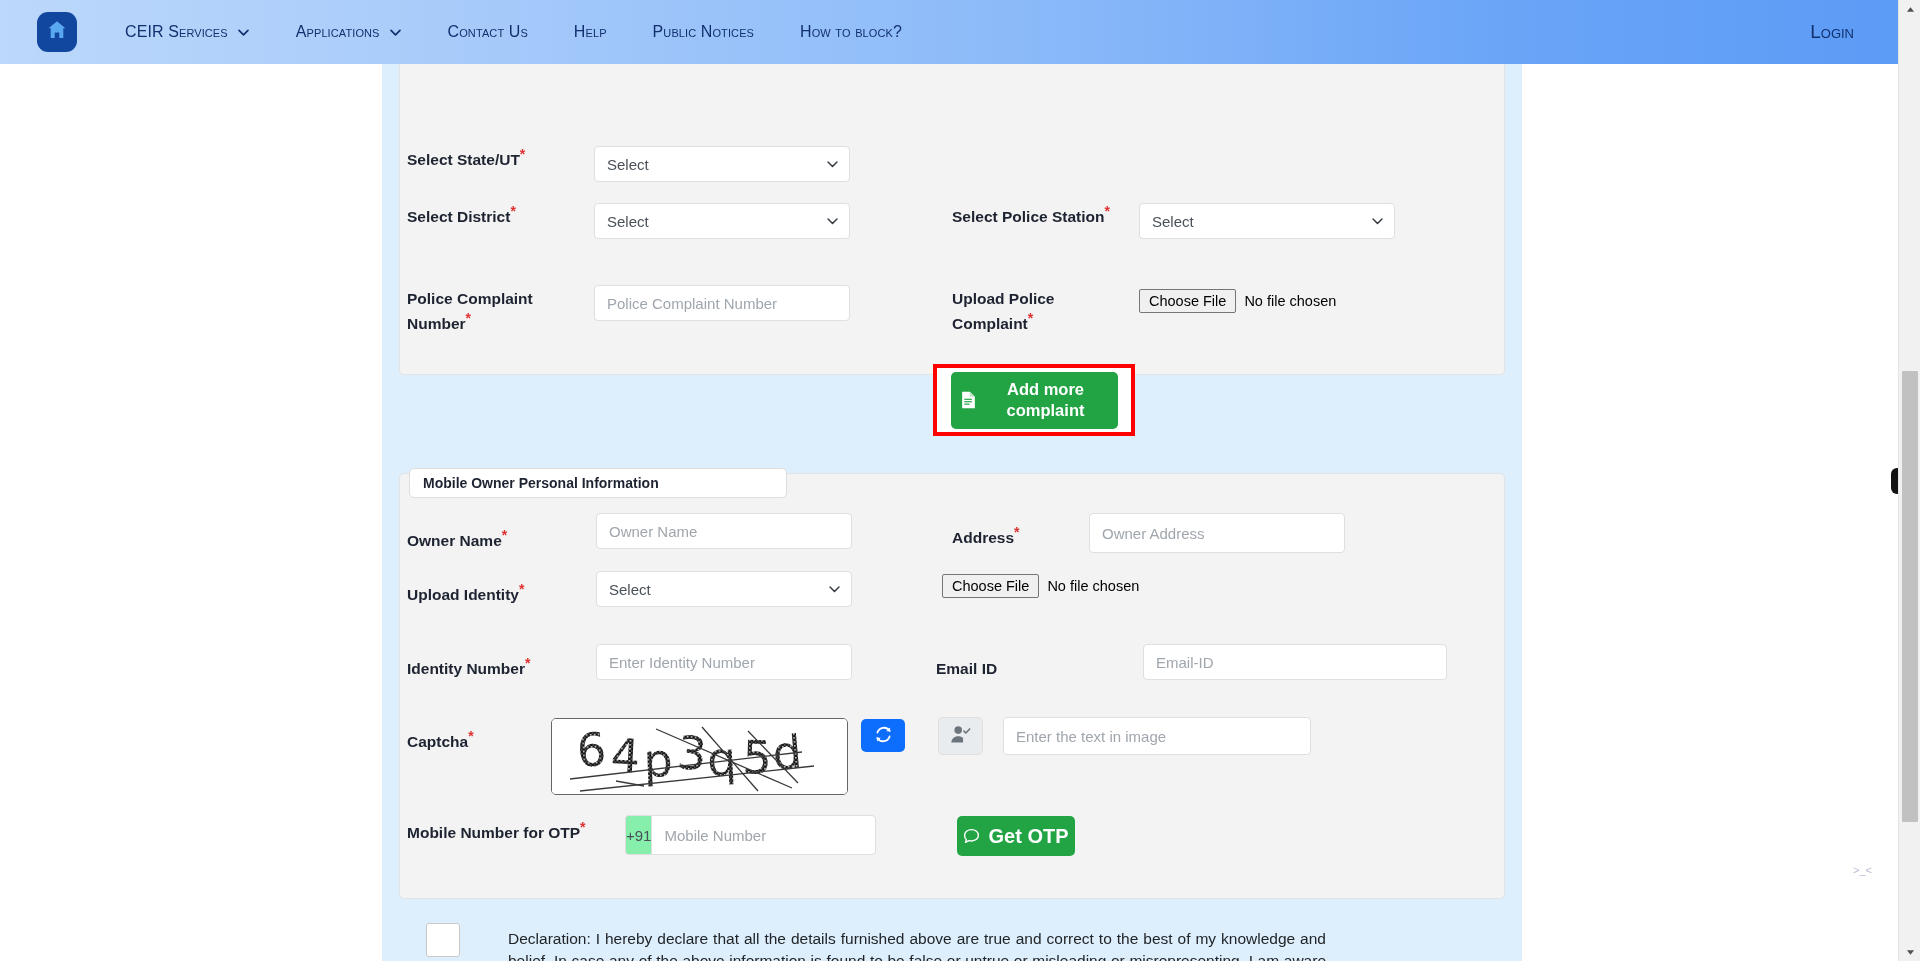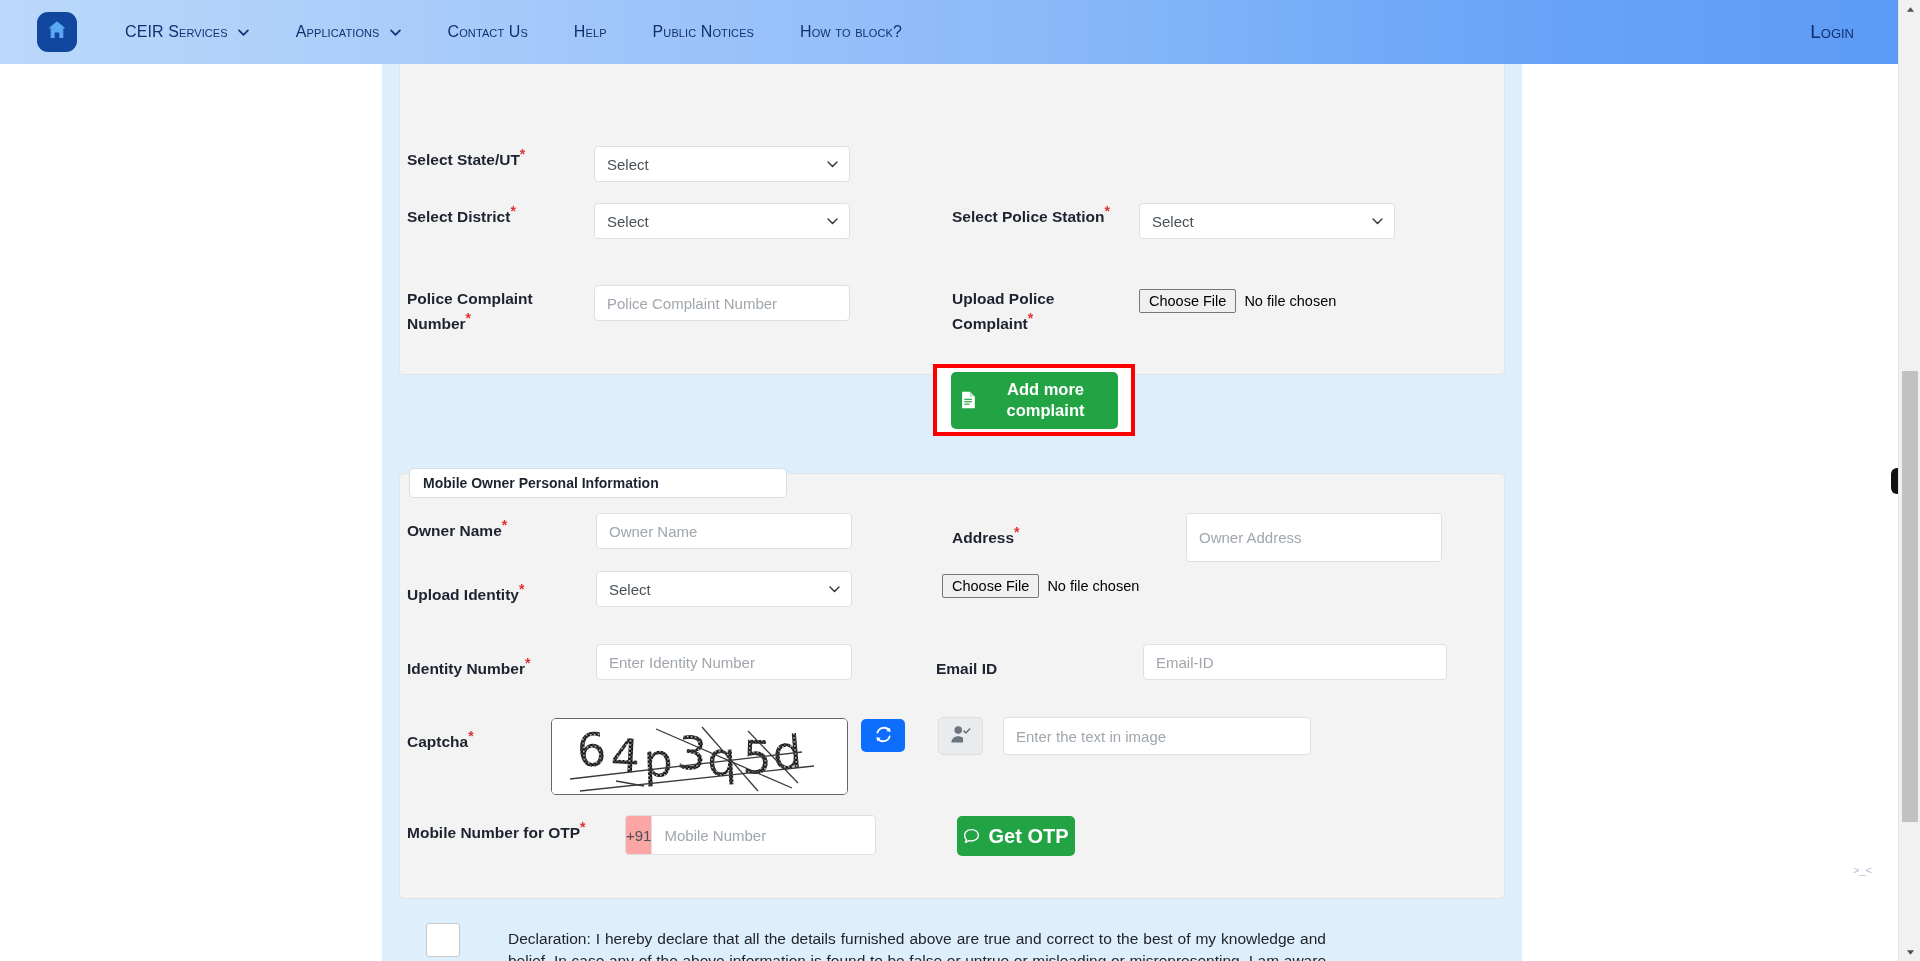--- a/index.html
+++ b/index.html
@@ -232,21 +232,21 @@
     background: #e9ecef;
     border: 1px solid #dfdfdf;
     border-radius: 5px;
     display: flex; align-items: center; justify-content: center;
   }
 
   
   .otp-group { position: absolute; left: 597px; top: 751px; width: 257px; height: 40px; display: flex; }
   .otp-prefix {
     width: 52px; height: 100%;
-    background: #fca5a5;
+    background: #86efac;
     border: 1px solid #dfdfdf;
     border-right: 0;
     border-radius: 4px 0 0 4px;
     display: flex; align-items: center; justify-content: center;
     font-size: 15px; color: #495057; margin-left: 28px;
   }
   .otp-input {
     flex: 1 1 auto; height: 100%;
     border: 1px solid #dfdfdf;
     border-radius: 0 4px 4px 0;
@@ -444,31 +444,31 @@
           </g>
         </svg>
       </span>
       <span><span>Add more</span> <span>complaint</span></span>
     </button>
   </div>
 
   <div class="card" id="card-owner"></div>
   <div class="section-tab">Mobile Owner Personal Information</div>
 
-  <div class="lbl" style="left:407px; top:454px; width:180px;">
+  <div class="lbl" style="left:407px; top:464px; width:180px;">
     <span>Owner Name</span><span class="req">*</span>
   </div>
   <div class="ctl" style="left:596px; top:449px; width:256px; height:36px;">
     <input class="inp" type="text" placeholder="Owner Name" style="">
   </div>
 
   <div class="lbl" style="left:952px; top:461px; width:180px;">
     <span>Address</span><span class="req">*</span>
   </div>
-  <div class="ctl" style="left:1186px; top:449px; width:256px; height:49px;">
+  <div class="ctl" style="left:1089px; top:449px; width:256px; height:40px;">
     <input class="inp" type="text" placeholder="Owner Address" style="">
   </div>
 
   <div class="lbl" style="left:407px; top:518px; width:180px;">
     <span>Upload Identity</span><span class="req">*</span>
   </div>
   <div class="sel-wrap" style="left:596px; top:507px; width:256px; height:36px;">
     <select class="sel">
       <option>Select</option>
     </select>

